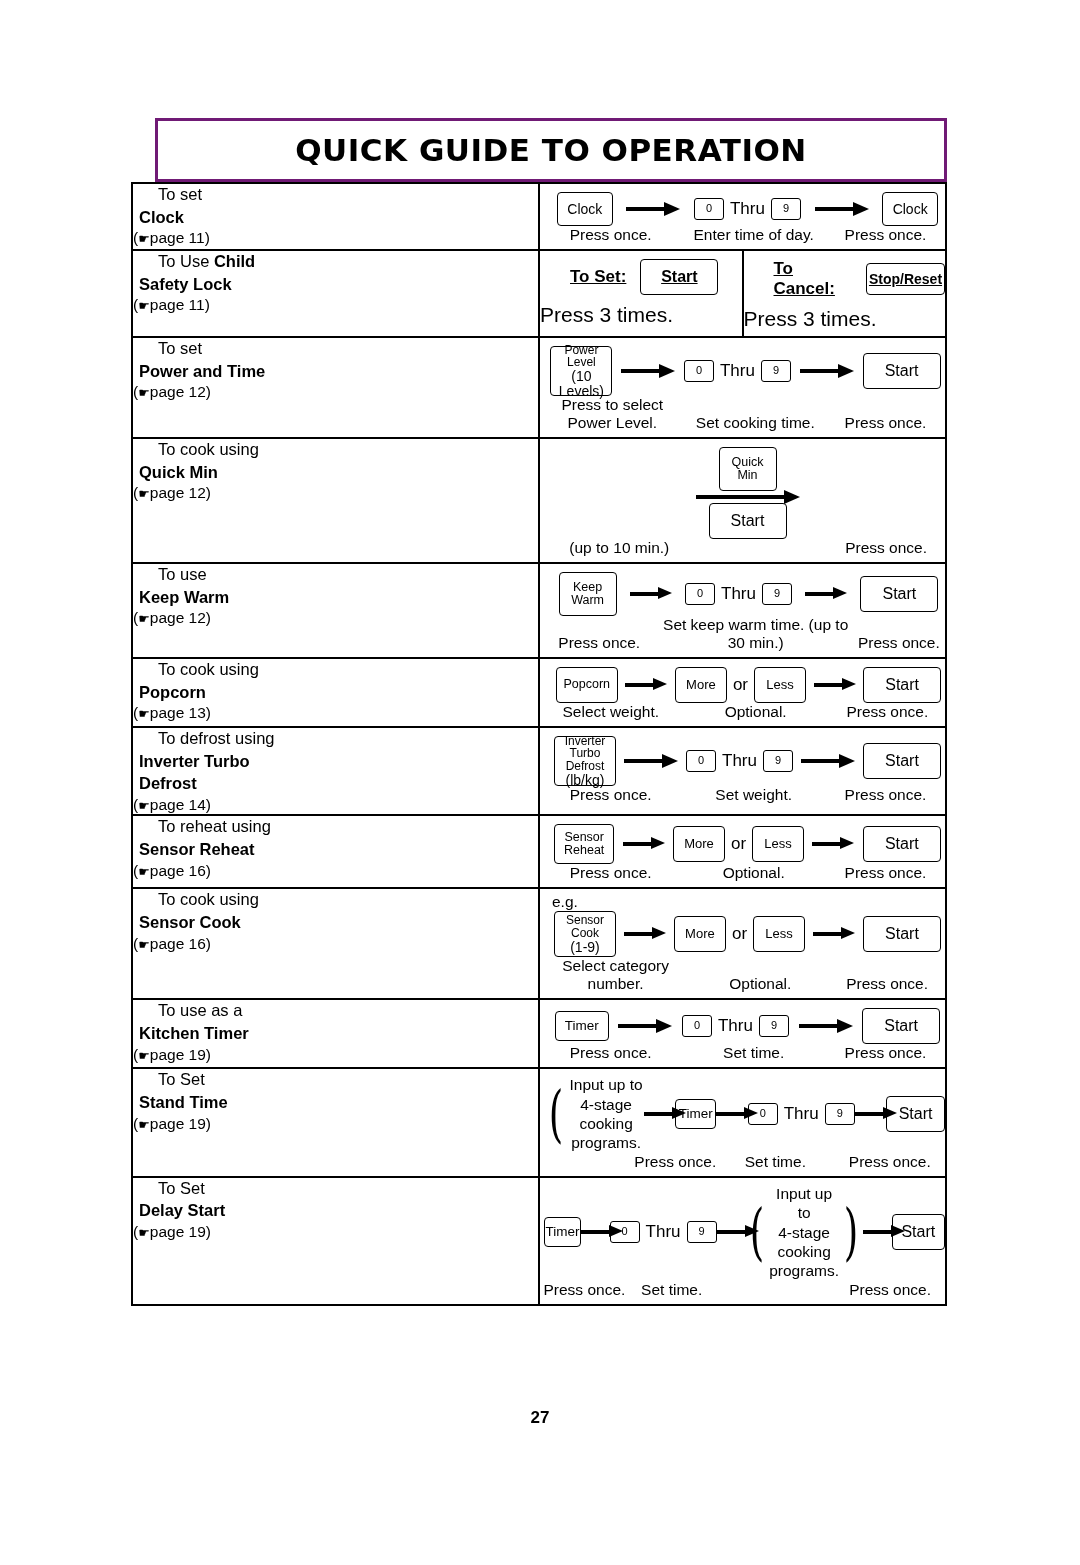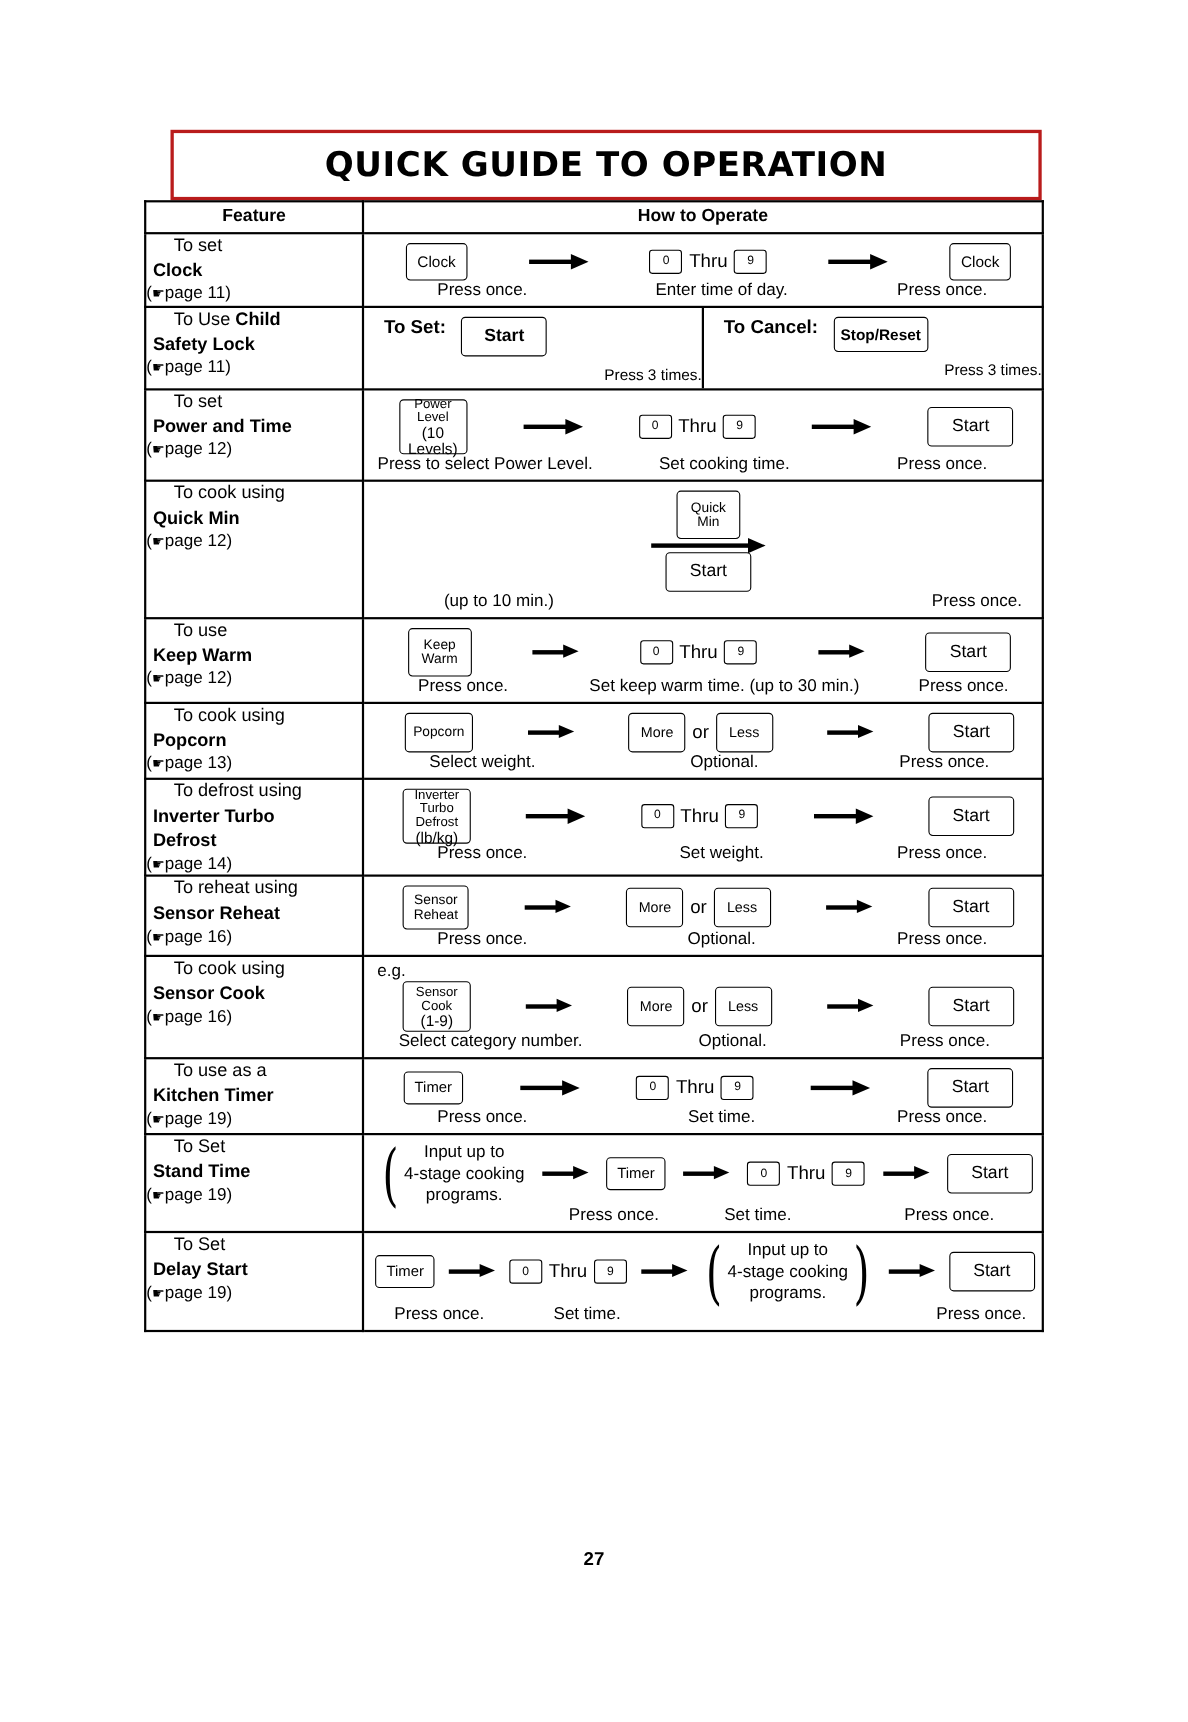--- a/index.html
+++ b/index.html
@@ -14,21 +14,21 @@
     color: #000000;
     position: relative;
   }
   .page {
     position: absolute;
     left: 131px;
     top: 118px;
     width: 816px;
   }
   .title-box {
-    border: 3px solid #b91c1c;
+    border: 3px solid #701a75;
     height: 58px;
     display: flex;
     align-items: center;
     justify-content: center;
     margin-left: 24px;
   }
   .title-box h1 {
     margin: 0;
     font-size: 31px;
     font-weight: bold;
@@ -171,27 +171,28 @@
     font-family: "Liberation Sans", sans-serif;
   }
 
   
   .split { display: flex; }
   .split > div { flex: 1; }
   .vert-div { border-right: 2px solid #000; }
 
   .setrow {
     display: flex;
-    align-items: flex-start;
-    padding: 8px 0 0 18px;
+    align-items: center;
+    padding: 8px 0 0 30px;
     font-size: 17px;
     font-weight: bold;
+    text-decoration: underline;
   }
   .setrow .lbl { margin-right: 14px; }
-  .centertext { text-align: right; font-size: 14px; padding-bottom: 5px; }
+  .centertext { text-align: left; font-size: 21px; padding-bottom: 5px; }
 
   .brace-wrap {
     display: inline-flex;
     align-items: center;
   }
   .brace {
     font-size: 62px;
     line-height: 0.8;
     font-family: "DejaVu Serif", serif;
     transform: scaleX(0.6);
@@ -214,24 +215,20 @@
 <body>
 
 <div class="page">
 
   <div class="title-box">
     <h1>QUICK GUIDE TO OPERATION</h1>
   </div>
 
   <table class="guide">
     <tbody>
-        <tr>
-      <th class="hdr feat-col">Feature</th>
-      <th class="hdr ops-col">How to Operate</th>
-    </tr>
 
     <tr>
       <td class="feat">
         <div class="l1">To set</div>
         <div class="l2">Clock</div>
         <div class="pg">(<span class="hand">☛</span><span>page 11</span>)</div>
       </td>
       <td class="ops">
         <div class="row-flow" style="padding-left:10px;">
           <div class="btn b-clock">

